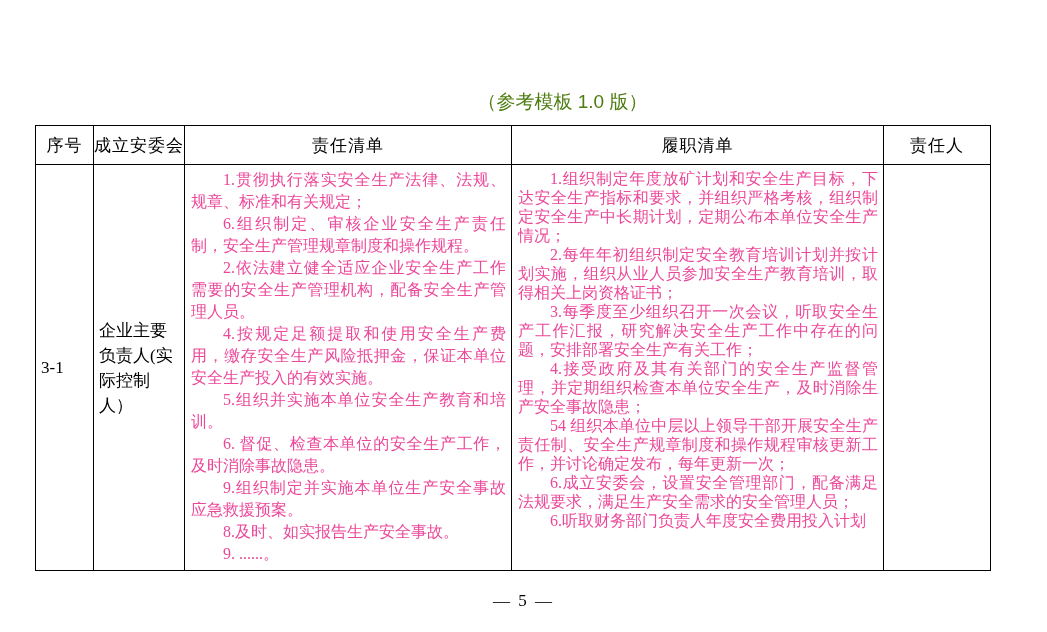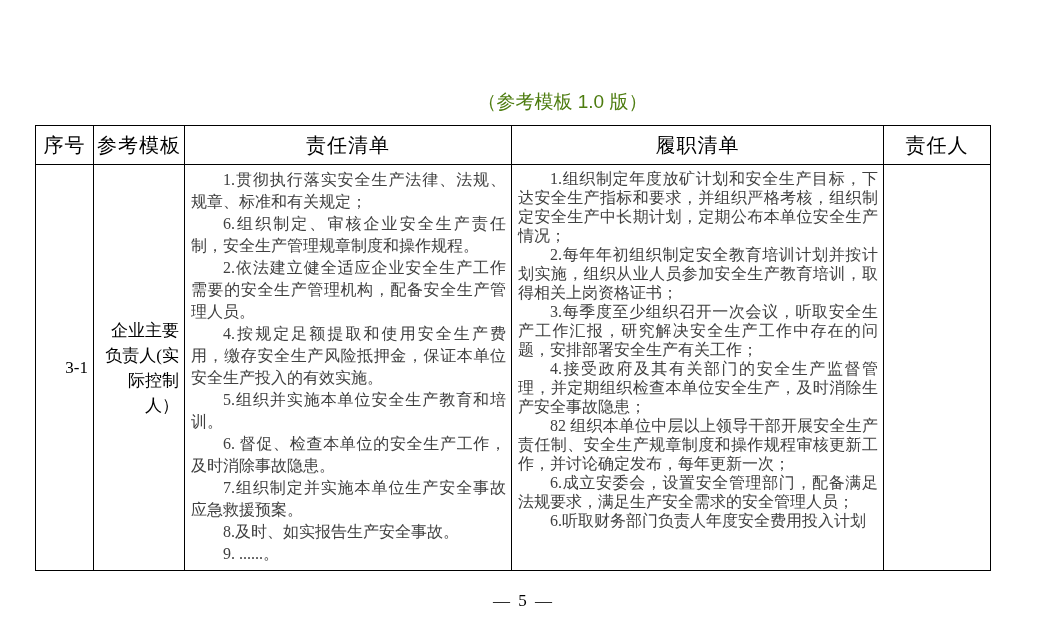--- a/index.html
+++ b/index.html
@@ -47,43 +47,43 @@
   }
   table.resp-table th,
   table.resp-table td {
     border: 1.5px solid #000000;
     background: #ffffff;
   }
   th.hdr {
     height: 39px;
     font-family: "Liberation Sans", sans-serif;
     font-weight: normal;
-    font-size: 20px;
+    font-size: 17px;
     text-align: center;
     vertical-align: middle;
     letter-spacing: 1px;
   }
   td.c-center {
-    text-align: right;
+    text-align: left;
     vertical-align: middle;
     font-size: 17px;
     line-height: 25px;
     padding: 2px 5px;
   }
   td.c-text {
     vertical-align: top;
     padding: 4px 5px 0 6px;
     overflow: hidden;
   }
   td.c-resp { height: 406px; }
   .para {
     font-size: 16px;
     text-indent: 2em;
     text-align: justify;
-    color: #404040;
+    color: #ec4899;
   }
   .lh-a .para { line-height: 22px; }
   .lh-b .para { line-height: 19px; }
   .page-footer {
     position: absolute;
     top: 591px;
     left: 0;
     width: 100%;
     text-align: center;
     font-size: 17px;
@@ -102,47 +102,47 @@
     <colgroup>
       <col style="width:58px">
       <col style="width:91px">
       <col style="width:327px">
       <col style="width:372px">
       <col style="width:107px">
     </colgroup>
     <thead>
       <tr>
         <th class="hdr">序号</th>
-        <th class="hdr">参考模板</th>
+        <th class="hdr">成立安委会</th>
         <th class="hdr">责任清单</th>
         <th class="hdr">履职清单</th>
         <th class="hdr">责任人</th>
       </tr>
     </thead>
     <tbody>
       <tr>
         <td class="c-center c-resp">3-1</td>
         <td class="c-center">企业主要负责人(实际控制人）</td>
         <td class="c-text lh-a">
           <p class="para">1.贯彻执行落实安全生产法律、法规、规章、标准和有关规定；</p>
           <p class="para">6.组织制定、审核企业安全生产责任制，安全生产管理规章制度和操作规程。</p>
           <p class="para">2.依法建立健全适应企业安全生产工作需要的安全生产管理机构，配备安全生产管理人员。</p>
           <p class="para">4.按规定足额提取和使用安全生产费用，缴存安全生产风险抵押金，保证本单位安全生产投入的有效实施。</p>
           <p class="para">5.组织并实施本单位安全生产教育和培训。</p>
           <p class="para">6. 督促、检查本单位的安全生产工作，及时消除事故隐患。</p>
-          <p class="para">7.组织制定并实施本单位生产安全事故应急救援预案。</p>
+          <p class="para">9.组织制定并实施本单位生产安全事故应急救援预案。</p>
           <p class="para">8.及时、如实报告生产安全事故。</p>
           <p class="para">9. ......。</p>
         </td>
         <td class="c-text lh-b">
           <p class="para">1.组织制定年度放矿计划和安全生产目标，下达安全生产指标和要求，并组织严格考核，组织制定安全生产中长期计划，定期公布本单位安全生产情况；</p>
           <p class="para">2.每年年初组织制定安全教育培训计划并按计划实施，组织从业人员参加安全生产教育培训，取得相关上岗资格证书；</p>
           <p class="para">3.每季度至少组织召开一次会议，听取安全生产工作汇报，研究解决安全生产工作中存在的问题，安排部署安全生产有关工作；</p>
           <p class="para">4.接受政府及其有关部门的安全生产监督管理，并定期组织检查本单位安全生产，及时消除生产安全事故隐患；</p>
-          <p class="para">82 组织本单位中层以上领导干部开展安全生产责任制、安全生产规章制度和操作规程审核更新工作，并讨论确定发布，每年更新一次；</p>
+          <p class="para">54 组织本单位中层以上领导干部开展安全生产责任制、安全生产规章制度和操作规程审核更新工作，并讨论确定发布，每年更新一次；</p>
           <p class="para">6.成立安委会，设置安全管理部门，配备满足法规要求，满足生产安全需求的安全管理人员；</p>
           <p class="para">6.听取财务部门负责人年度安全费用投入计划</p>
         </td>
         <td class="c-center"></td>
       </tr>
     </tbody>
   </table>
 
   <div class="page-footer">— 5 —</div>
 

